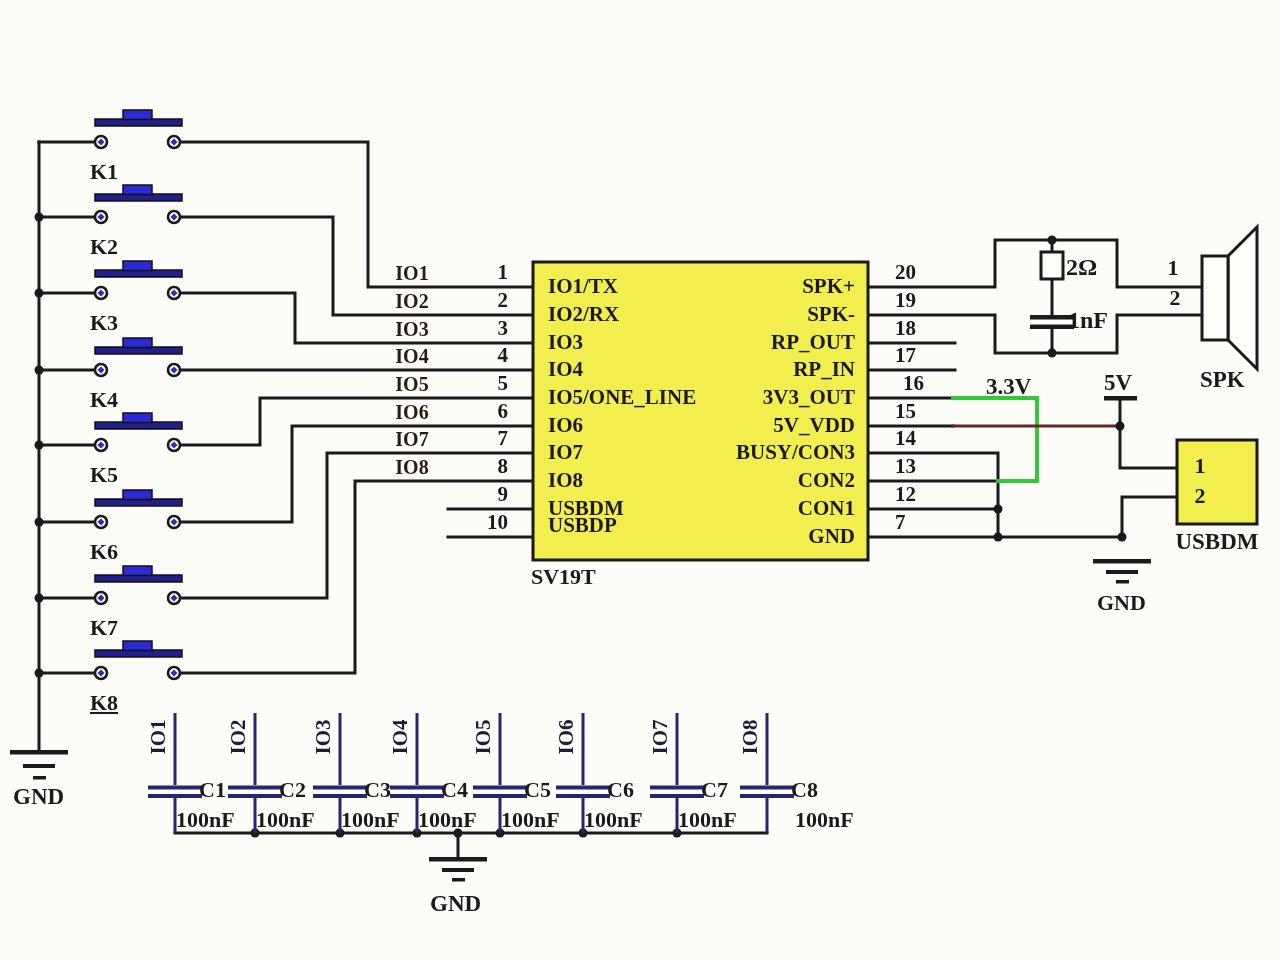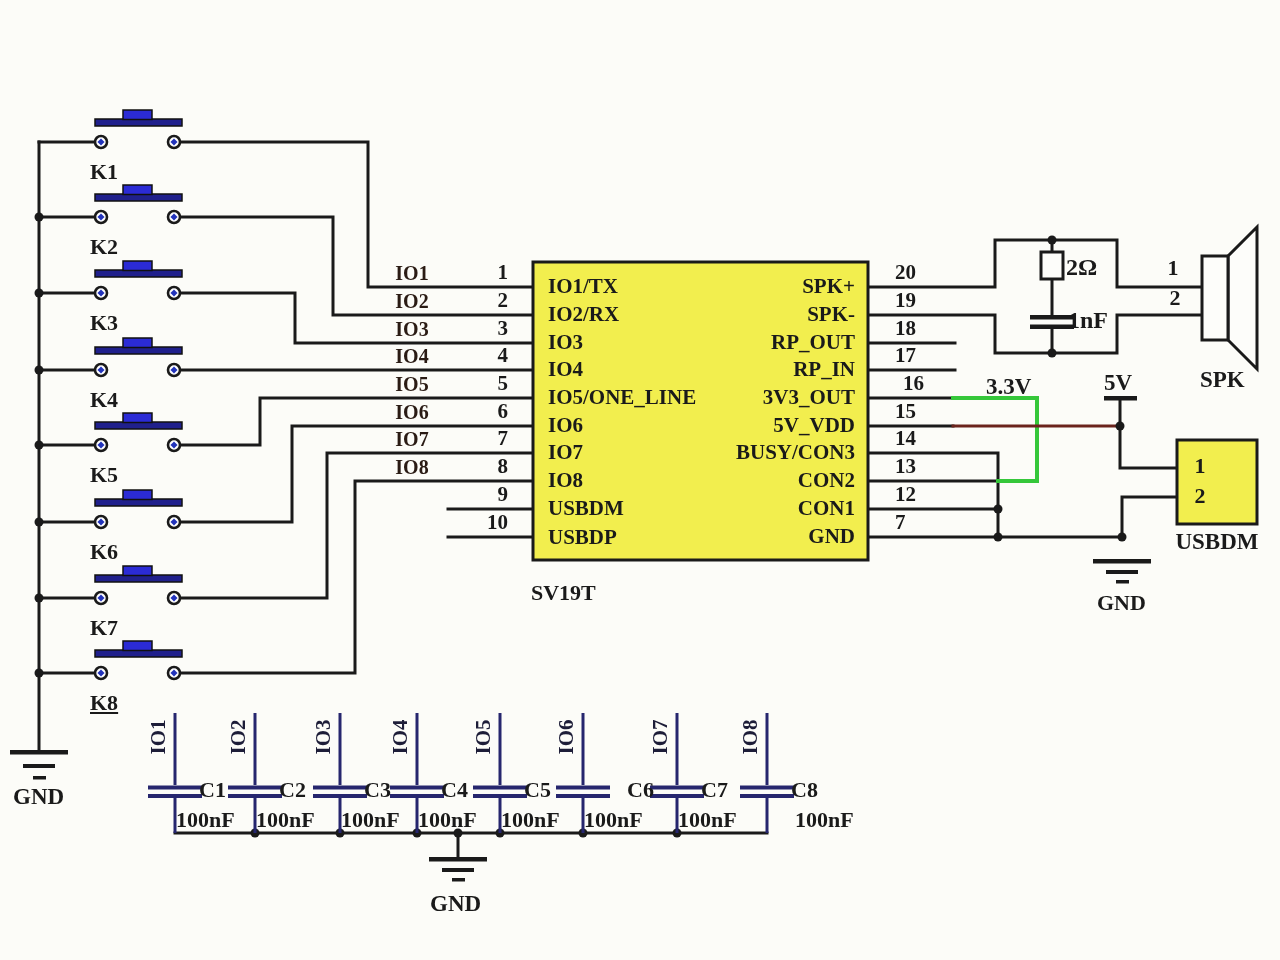--- a/index.html
+++ b/index.html
@@ -201,21 +201,21 @@
 
   <div class="t s21" style="left:548px;top:276px;">IO1/TX</div>
   <div class="t s21" style="left:548px;top:304px;">IO2/RX</div>
   <div class="t s21" style="left:548px;top:332px;">IO3</div>
   <div class="t s21" style="left:548px;top:359px;">IO4</div>
   <div class="t s21" style="left:548px;top:387px;">IO5/ONE_LINE</div>
   <div class="t s21" style="left:548px;top:415px;">IO6</div>
   <div class="t s21" style="left:548px;top:442px;">IO7</div>
   <div class="t s21" style="left:548px;top:470px;">IO8</div>
   <div class="t s21" style="left:548px;top:498px;">USBDM</div>
-  <div class="t s21" style="left:548px;top:527px;text-align:center;">USBDP</div>
+  <div class="t s21" style="left:548px;top:515px;text-align:center;">USBDP</div>
 
   <div class="t s21 pin-label-r" style="left:640px;top:276px;">SPK+</div>
   <div class="t s21 pin-label-r" style="left:640px;top:304px;">SPK-</div>
   <div class="t s21 pin-label-r" style="left:640px;top:332px;">RP_OUT</div>
   <div class="t s21 pin-label-r" style="left:640px;top:359px;">RP_IN</div>
   <div class="t s21 pin-label-r" style="left:640px;top:387px;">3V3_OUT</div>
   <div class="t s21 pin-label-r" style="left:640px;top:415px;">5V_VDD</div>
   <div class="t s21 pin-label-r" style="left:640px;top:442px;">BUSY/CON3</div>
   <div class="t s21 pin-label-r" style="left:640px;top:470px;">CON2</div>
   <div class="t s21 pin-label-r" style="left:640px;top:498px;">CON1</div>
@@ -225,21 +225,21 @@
   <div class="t s21" style="left:895px;top:290px;text-align:right;">19</div>
   <div class="t s21" style="left:895px;top:318px;">18</div>
   <div class="t s21" style="left:895px;top:345px;">17</div>
   <div class="t s21" style="left:895px;top:373px;margin-left:8px;">16</div>
   <div class="t s21" style="left:895px;top:401px;">15</div>
   <div class="t s21" style="left:895px;top:428px;">14</div>
   <div class="t s21" style="left:895px;top:456px;">13</div>
   <div class="t s21" style="left:895px;top:484px;">12</div>
   <div class="t s21" style="left:895px;top:512px;">7</div>
 
-  <div class="t s22" style="left:531px;top:566px;margin-top:16px;">SV19T</div>
+  <div class="t s22" style="left:531px;top:566px;">SV19T</div>
 
   <div class="t s24" style="left:1066px;top:255px;">2Ω</div>
   <div class="t s24" style="left:1068px;top:308px;">1nF</div>
 
   <div class="t s23" style="left:986px;top:375px;">3.3V</div>
   <div class="t s23" style="left:1104px;top:371px;">5V</div>
 
   <div class="t s22 ctr" style="left:1163px;top:257px;width:20px;">1</div>
   <div class="t s22 ctr" style="left:1165px;top:287px;width:20px;">2</div>
   <div class="t s23" style="left:1200px;top:368px;">SPK</div>
@@ -259,21 +259,21 @@
   <div class="t s21 cap-net" style="left:460px;top:725px;">IO5</div>
   <div class="t s21 cap-net" style="left:543px;top:725px;">IO6</div>
   <div class="t s21 cap-net" style="left:637px;top:725px;">IO7</div>
   <div class="t s21 cap-net" style="left:727px;top:725px;">IO8</div>
 
   <div class="t s22" style="left:199px;top:779px;">C1</div>
   <div class="t s22" style="left:279px;top:779px;">C2</div>
   <div class="t s22" style="left:364px;top:779px;">C3</div>
   <div class="t s22" style="left:441px;top:779px;">C4</div>
   <div class="t s22" style="left:524px;top:779px;">C5</div>
-  <div class="t s22" style="left:627px;top:779px;text-align:right;">C6</div>
+  <div class="t s22" style="left:607px;top:779px;text-align:right;">C6</div>
   <div class="t s22" style="left:701px;top:779px;">C7</div>
   <div class="t s22" style="left:791px;top:779px;">C8</div>
 
   <div class="t s22" style="left:176px;top:809px;">100nF</div>
   <div class="t s22" style="left:256px;top:809px;">100nF</div>
   <div class="t s22" style="left:341px;top:809px;">100nF</div>
   <div class="t s22" style="left:418px;top:809px;">100nF</div>
   <div class="t s22" style="left:501px;top:809px;">100nF</div>
   <div class="t s22" style="left:584px;top:809px;">100nF</div>
   <div class="t s22" style="left:678px;top:809px;">100nF</div>

